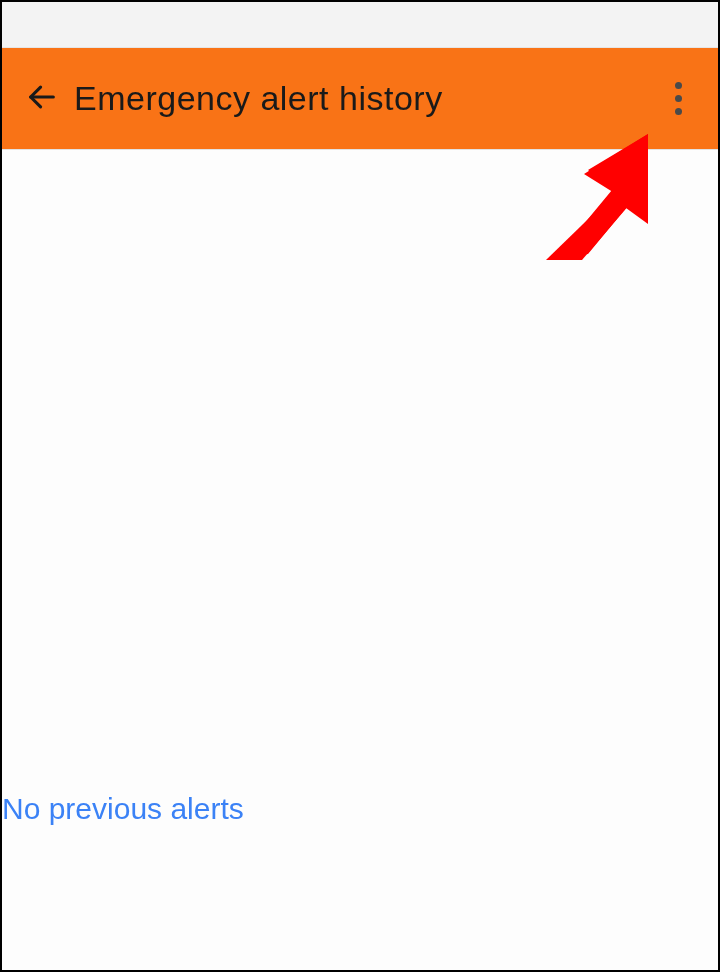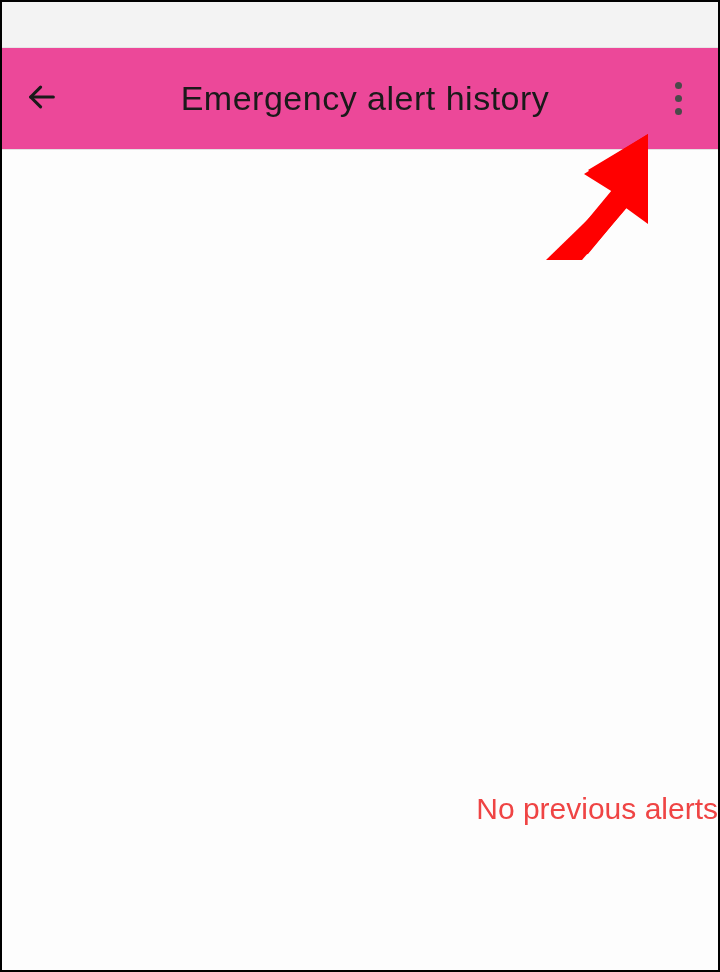--- a/index.html
+++ b/index.html
@@ -11,26 +11,25 @@
       position: relative;
       border: 2px solid #000;
     }
     .status-bar {
       height: 46px;
       background: #f3f3f3;
       border-bottom: 1px solid #e5e5e5;
     }
     .app-bar {
       height: 102px;
-      background: #ec4899;
+      background: #f97316;
       border-bottom: 1px solid #e2e2e2;
       display: flex;
       align-items: center;
       padding: 0 18px 0 18px;
-      text-align: center;
     }
     .back-button {
       width: 44px;
       height: 44px;
       display: flex;
       align-items: center;
       justify-content: center;
       cursor: pointer;
       margin-right: 10px;
     }
@@ -67,23 +66,23 @@
     .content {
       position: relative;
       height: calc(100% - 148px);
       background: #fdfdfd;
     }
     .empty-state {
       position: absolute;
       top: 642px;
       left: 0;
       right: 0;
-      text-align: right;
+      text-align: left;
       font-size: 30px;
-      color: #ef4444;
+      color: #3b82f6;
       font-weight: 400;
     }
     .annotation-arrow {
       position: absolute;
       top: 132px;
       left: 514px;
       width: 140px;
       height: 130px;
       pointer-events: none;
     }

